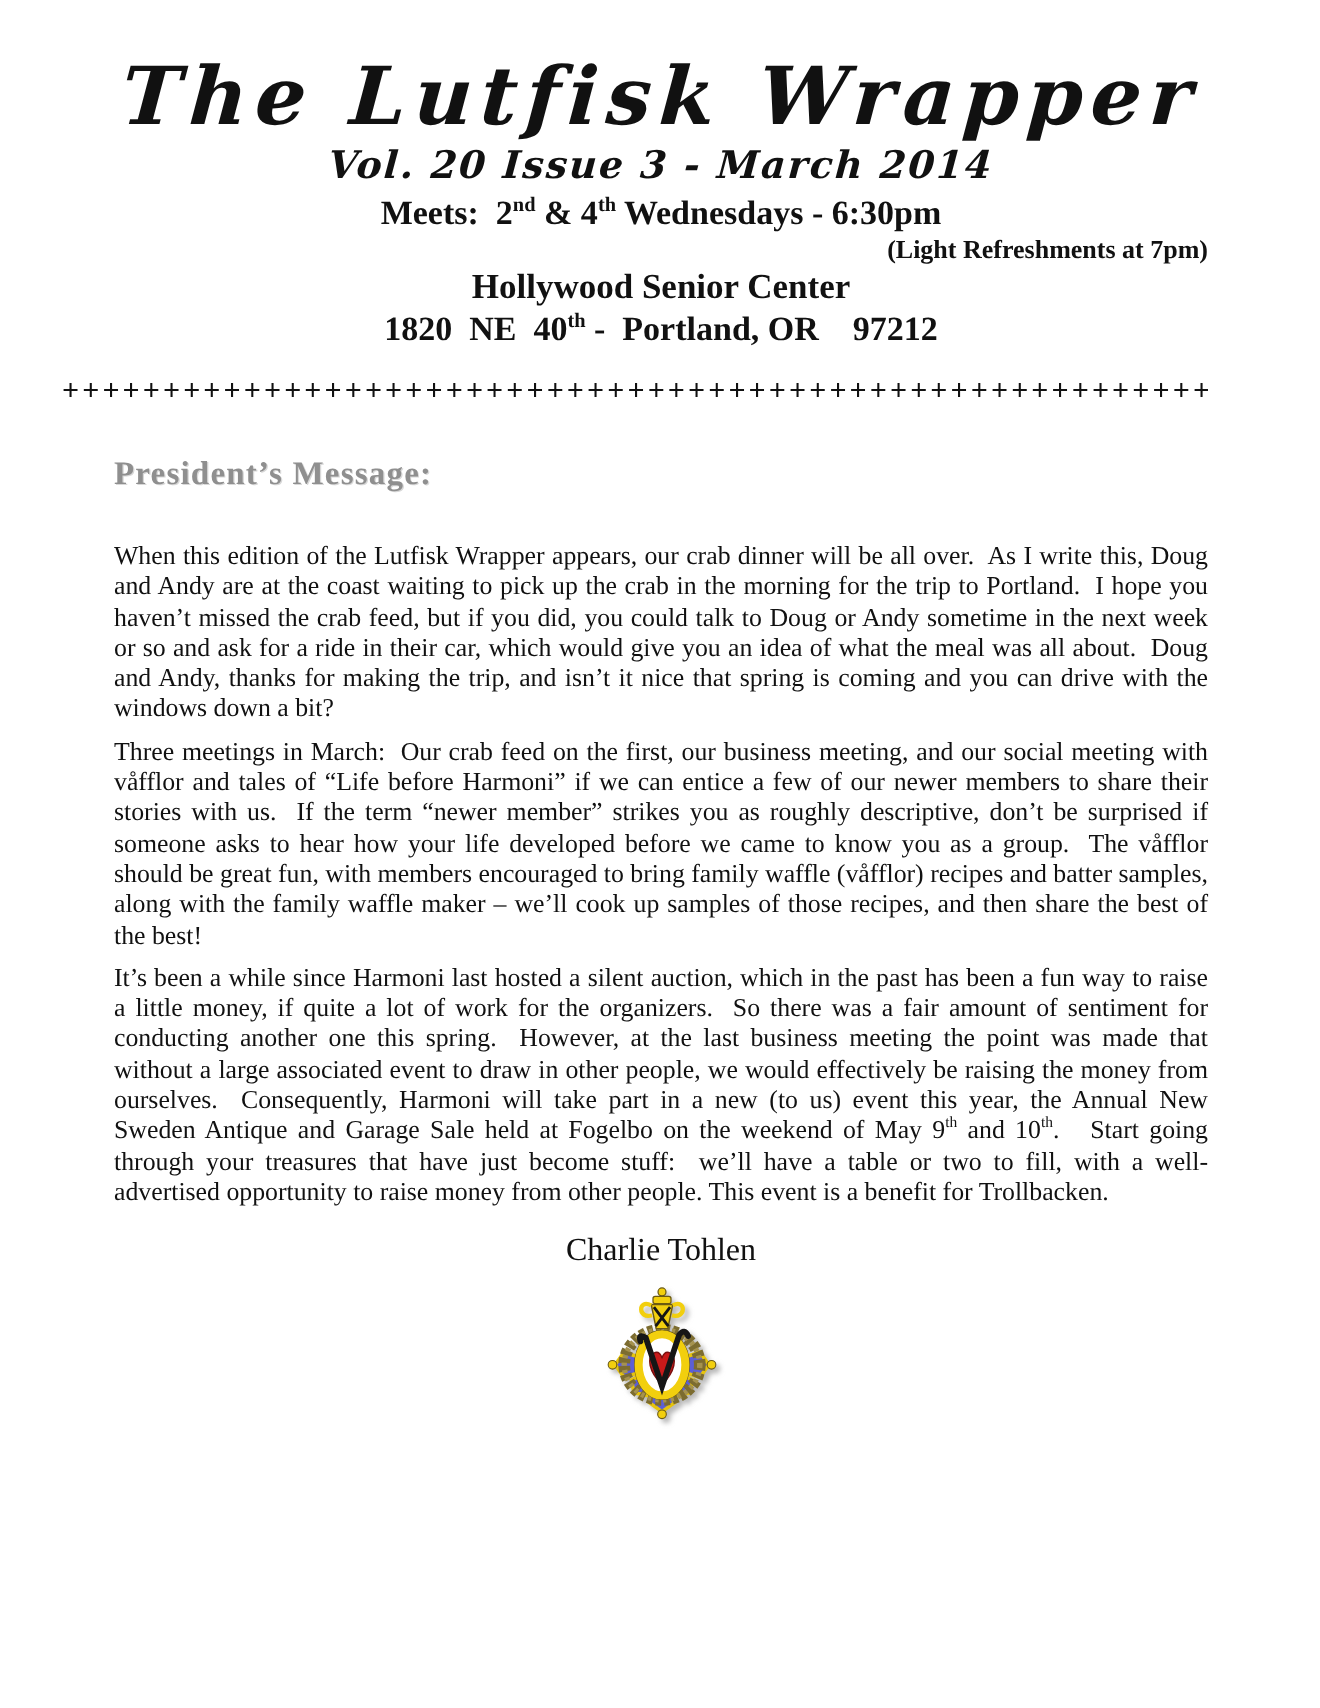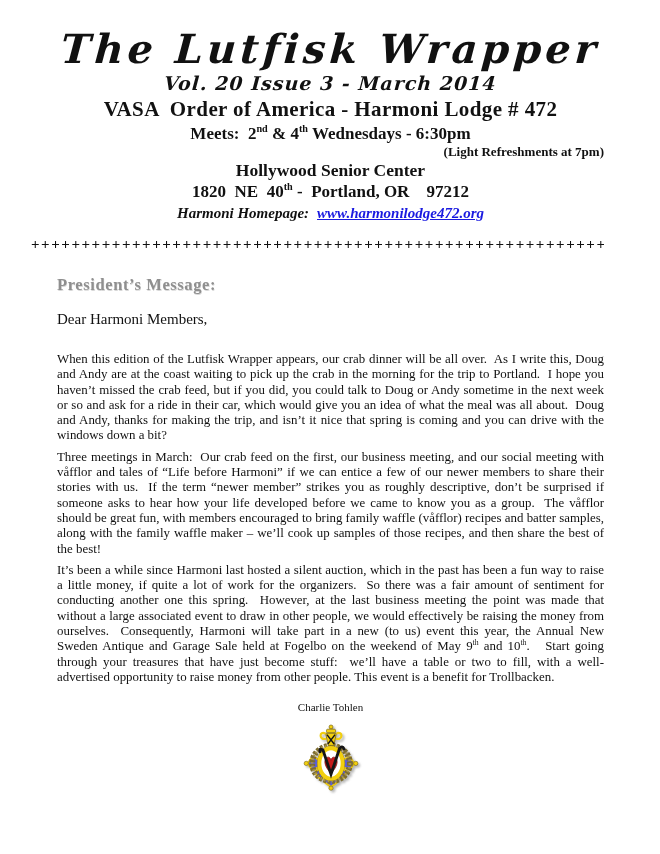--- a/index.html
+++ b/index.html
@@ -60,49 +60,44 @@
   }
   .salutation { margin: 15px 0 0 0; font-size: 15px; line-height: 18px; }
   .body-para {
     margin: 24px 0 0 0;
     font-size: 12.9px; line-height: 15.3px;
     text-align: justify;
     white-space: pre-wrap;
   }
   .body-para + .body-para { margin-top: 6px; }
   .closing { margin: 17px 0 0 0; text-align: center; font-size: 13.5px; line-height: 16px; }
-  .signature { margin: 14px 0 0 0; text-align: center; font-size: 11px; line-height: 16px; }
+  .signature { margin: 14px 0 0 0; text-align: center; font-size: 16px; line-height: 16px; }
 
   
   .logo-wrap { margin-top: 7px; text-align: center; }
   .emblem { filter: drop-shadow(2.5px 2px 1.2px rgba(125,125,125,0.55)); }
 </style>
 </head>
 <body>
 
 <div class="page">
 
   <header class="masthead">
     <h1 class="title">The Lutfisk Wrapper</h1>
     <div class="issue-line">Vol. 20 Issue 3 - March 2014</div>
-    <div class="org-line pre">VASA  Order of America - Harmoni Lodge # 472</div>
     <div class="meets-line pre"><span>Meets:  2</span><sup>nd</sup><span> &amp; 4</span><sup>th</sup><span> Wednesdays - 6:30pm</span></div>
     <div class="refresh-line">(Light Refreshments at 7pm)</div>
     <div class="venue-line">Hollywood Senior Center</div>
     <div class="address-line pre"><span>1820  NE  40</span><sup>th</sup><span> -  Portland, OR    97212</span></div>
-    <div class="homepage-line">
-      <span>Harmoni Homepage:</span><a href="#">www.harmonilodge472.org</a>
-    </div>
   </header>
 
   <div class="divider">+++++++++++++++++++++++++++++++++++++++++++++++++++++++++</div>
 
   <main>
     <h2 class="section-heading">President’s Message:</h2>
-    <p class="salutation">Dear Harmoni Members,</p>
 
     <p class="body-para"><span>When this edition of the Lutfisk Wrapper appears, our crab dinner will be all over.  As I write this, Doug and Andy are at the coast waiting to pick up the crab in the morning for the trip to Portland.  I hope you haven’t missed the crab feed, but if you did, you could talk to Doug or Andy sometime in the next week or so and ask for a ride in their car, which would give you an idea of what the meal was all about.  Doug and Andy, thanks for making the trip, and isn’t it nice that spring is coming and you can drive with the windows down a bit?</span></p>
     <p class="body-para"><span>Three meetings in March:  Our crab feed on the first, our business meeting, and our social meeting with våfflor and tales of “Life before Harmoni” if we can entice a few of our newer members to share their stories with us.  If the term “newer member” strikes you as roughly descriptive, don’t be surprised if someone asks to hear how your life developed before we came to know you as a group.  The våfflor should be great fun, with members encouraged to bring family waffle (våfflor) recipes and batter samples, along with the family waffle maker – we’ll cook up samples of those recipes, and then share the best of the best!</span></p>
     <p class="body-para"><span>It’s been a while since Harmoni last hosted a silent auction, which in the past has been a fun way to raise a little money, if quite a lot of work for the organizers.  So there was a fair amount of sentiment for conducting another one this spring.  However, at the last business meeting the point was made that without a large associated event to draw in other people, we would effectively be raising the money from ourselves.  Consequently, Harmoni will take part in a new (to us) event this year, the Annual New Sweden Antique and Garage Sale held at Fogelbo on the weekend of May 9</span><sup>th</sup><span> and 10</span><sup>th</sup><span>.   Start going through your treasures that have just become stuff:  we’ll have a table or two to fill, with a well-advertised opportunity to raise money from other people. This event is a benefit for Trollbacken.</span></p>
 
     <p class="signature">Charlie Tohlen</p>
 
     <div class="logo-wrap">
       <svg class="emblem" width="58" height="72" viewBox="0 0 64 80" aria-hidden="true">
 

